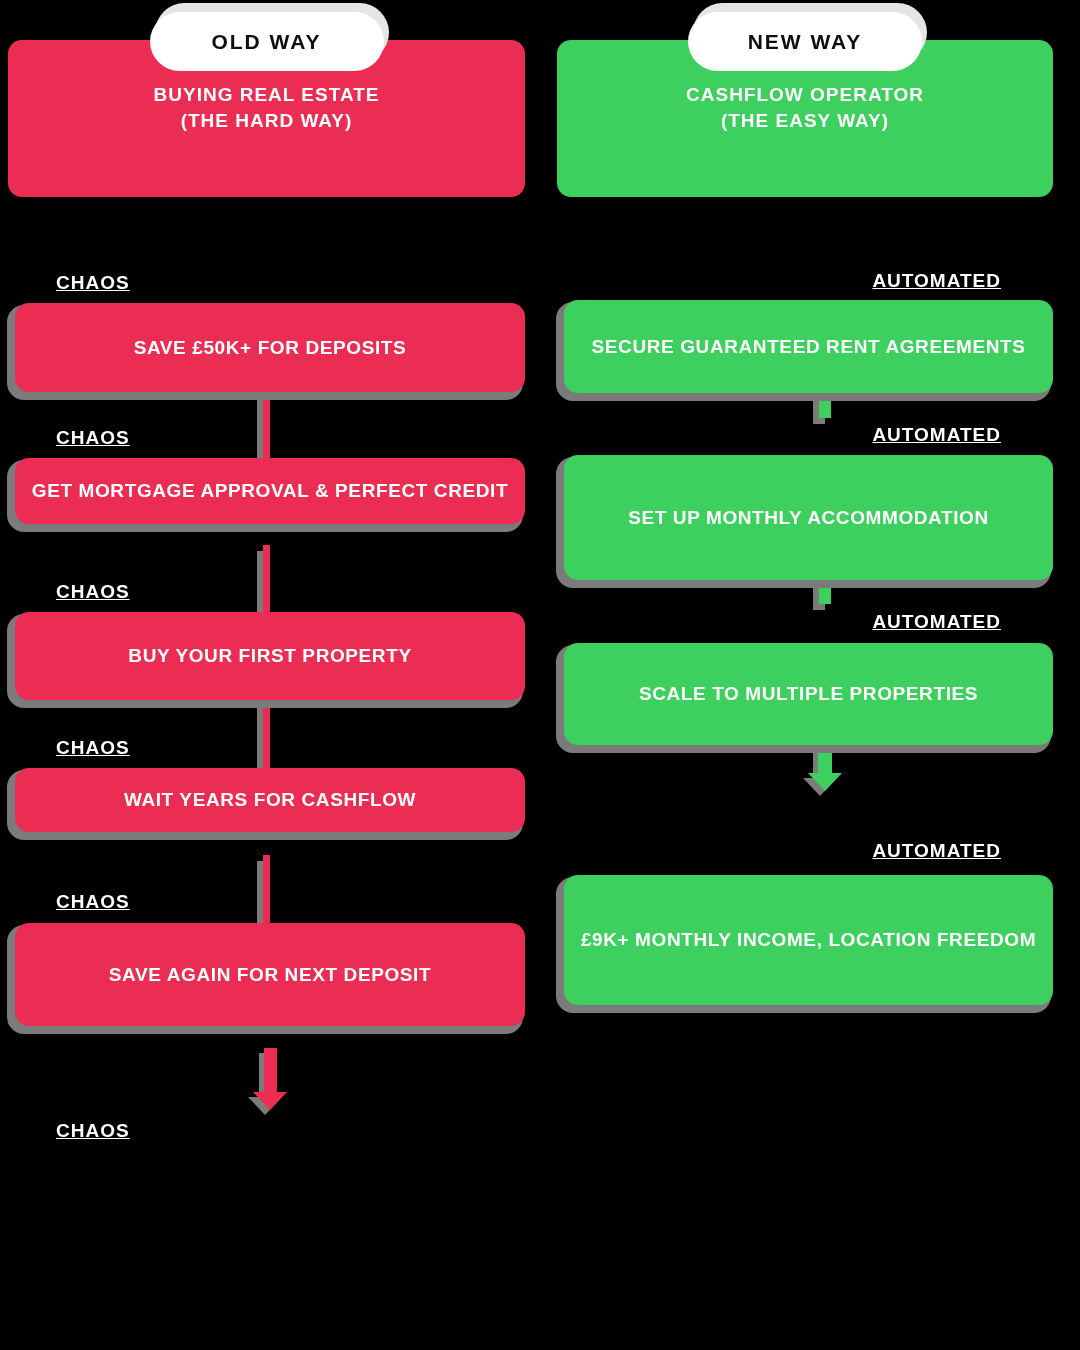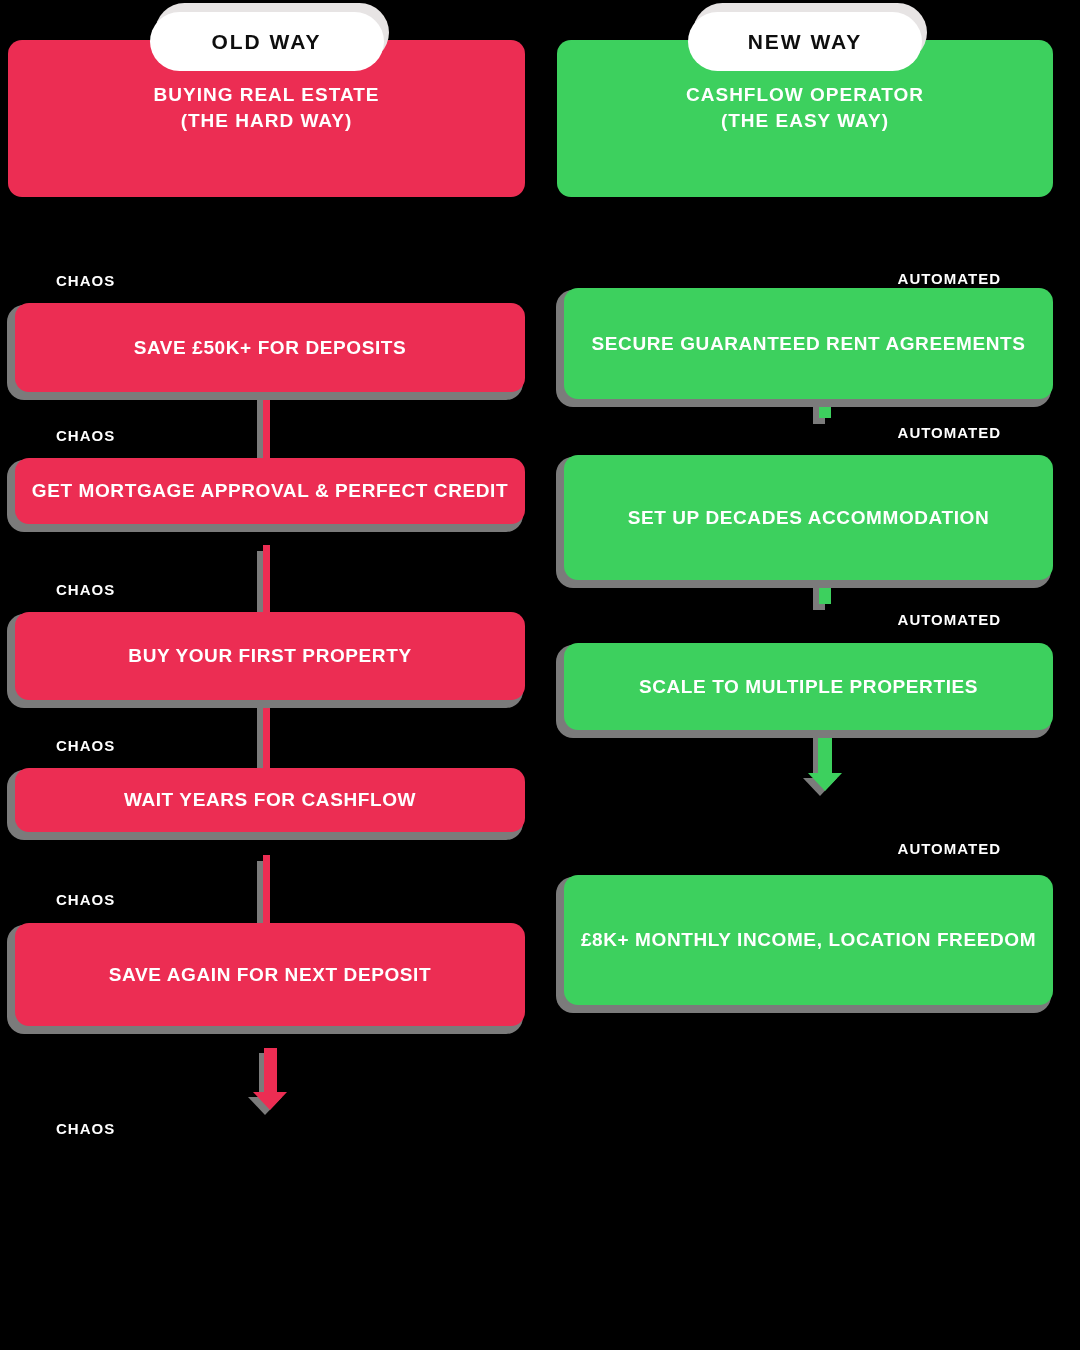--- a/index.html
+++ b/index.html
@@ -27,21 +27,21 @@
   }
   .box{
     position:absolute;left:0;right:0;border-radius:14px;z-index:2;
     display:flex;align-items:center;justify-content:center;text-align:center;
     color:var(--text);font-size:19px;letter-spacing:0.6px;
     box-shadow:-5px 5px 0 3px var(--shadow);padding:0 10px;box-sizing:border-box;margin-left:7px;
   }
   .red{background:var(--red);}
   .green{background:var(--green);}
   .steplabel{
-    position:absolute;color:var(--text);font-size:15px;letter-spacing:1px;z-index:2;
+    position:absolute;color:var(--text);font-size:19px;letter-spacing:1px;z-index:2;text-decoration:underline;
   }
   .lab-left{left:48px;}
   .lab-right{right:52px;}
   .conn{position:absolute;z-index:1;box-shadow:-6px 6px 0 0 var(--shadow);}
   .conn-old{left:255px;width:7px;background:var(--red);}
   .stub{position:absolute;left:262px;width:12px;background:var(--green);z-index:1;
     box-shadow:-6px 6px 0 0 var(--shadow);}
   .arrow{position:absolute;width:34px;z-index:1;
     filter:drop-shadow(-5px 5px 0 var(--shadow));}
   .arrow-old{left:245px;}
@@ -108,40 +108,40 @@
   <div class="col col-new">
     <div class="pill">
       <span>NEW WAY</span>
     </div>
     <div class="hbox green">
       <span>CASHFLOW OPERATOR</span>
       <span>(THE EASY WAY)</span>
     </div>
 
     <div class="steplabel lab-right" style="top:270px">AUTOMATED</div>
-    <div class="box green" style="top:288px;height:111px">
+    <div class="box green" style="top:300px;height:93px">
       <span>SECURE GUARANTEED RENT AGREEMENTS</span>
     </div>
     <div class="stub" style="top:390px;height:28px"></div>
 
     <div class="steplabel lab-right" style="top:424px">AUTOMATED</div>
     <div class="box green" style="top:455px;height:125px">
-      <span>SET UP DECADES ACCOMMODATION</span>
+      <span>SET UP MONTHLY ACCOMMODATION</span>
     </div>
     <div class="stub" style="top:580px;height:24px"></div>
 
     <div class="steplabel lab-right" style="top:611px">AUTOMATED</div>
-    <div class="box green" style="top:643px;height:87px">
+    <div class="box green" style="top:643px;height:102px">
       <span>SCALE TO MULTIPLE PROPERTIES</span>
     </div>
 
     <div class="arrow arrow-new" style="top:731px">
       <div class="stem"></div>
       <div class="head"></div>
     </div>
 
     <div class="steplabel lab-right" style="top:840px">AUTOMATED</div>
     <div class="box green" style="top:875px;height:130px">
-      <span>£8K+ MONTHLY INCOME, LOCATION FREEDOM</span>
+      <span>£9K+ MONTHLY INCOME, LOCATION FREEDOM</span>
     </div>
   </div>
 
 </div>
 
 </body></html>

